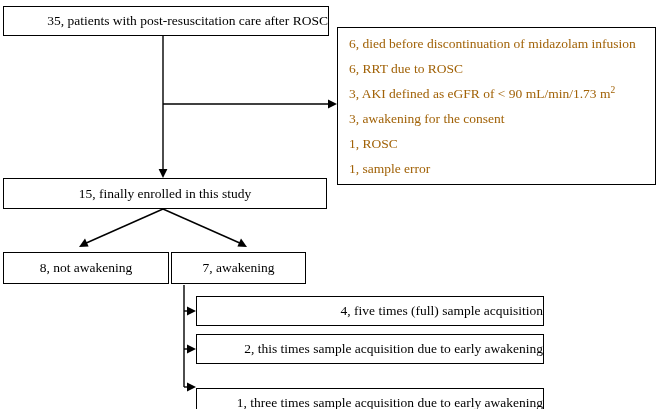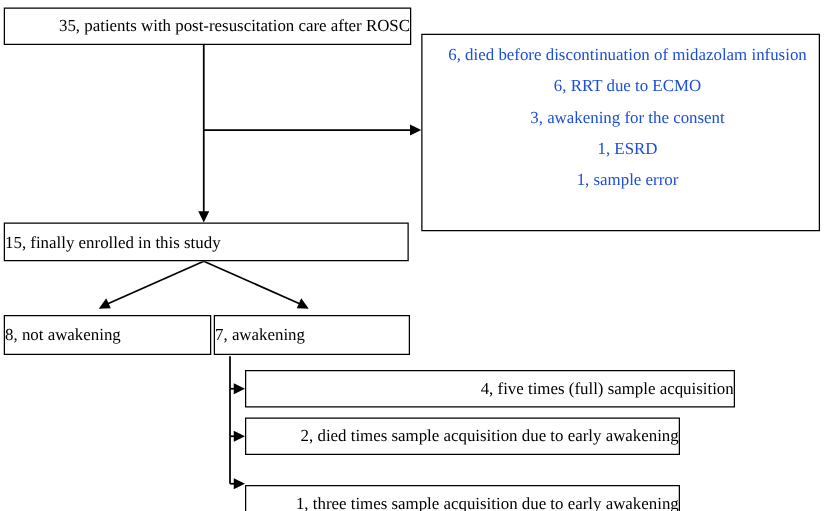--- a/index.html
+++ b/index.html
@@ -26,40 +26,40 @@
     font-size: 13.5px;
     line-height: 1.15;
     color: #000000;
     white-space: nowrap;
   }
   .box.left-text {
     justify-content: flex-end;
     padding-left: 11px;
   }
   .box.center-text {
+    justify-content: center;
   }
 
   
   #box-screened   { left: 3px;   top: 6px;    width: 326px; height: 30px; }
   #box-excluded   { left: 337px; top: 27px;   width: 319px; height: 158px;
                     display: block; padding: 9px 0 0 11px; white-space: normal; }
   #box-enrolled   { left: 3px;   top: 178px;  width: 324px; height: 31px; }
   #box-not-awake  { left: 3px;   top: 252px;  width: 166px; height: 32px; }
-  #box-awake      { left: 171px; top: 252px;  width: 157px; height: 32px; }
-  #box-five       { left: 196px; top: 296px;  width: 392px; height: 30px; }
+  #box-awake      { left: 171px; top: 252px;  width: 135px; height: 32px; }
+  #box-five       { left: 196px; top: 296px;  width: 348px; height: 30px; }
   #box-four       { left: 196px; top: 334px;  width: 348px; height: 30px; }
   #box-three      { left: 196px; top: 388px;  width: 348px; height: 30px; }
 
   .excl-line {
     font-size: 13.5px;
     line-height: 1.0;
     margin-bottom: 11.5px;
     white-space: nowrap;
-    color: #1d4ed8;
-    text-align: center;
+    color: #a16207;
   }
   .excl-line:last-child { margin-bottom: 0; }
   .excl-line sup {
     font-size: 9.5px;
     vertical-align: super;
     line-height: 0;
   }
 
   
   #connectors {
@@ -109,43 +109,44 @@
     <line x1="184" y1="387" x2="190" y2="387"></line>
     <polygon points="196,387 187,382.6 187,391.4"></polygon>
   </svg>
 
   <div class="box left-text" id="box-screened">
     <span>35, patients with post-resuscitation care after ROSC</span>
   </div>
 
   <div class="box" id="box-excluded">
     <div class="excl-line">6, died before discontinuation of midazolam infusion</div>
-    <div class="excl-line">6, RRT due to ECMO</div>
+    <div class="excl-line">6, RRT due to ROSC</div>
+    <div class="excl-line"><span>3, AKI defined as eGFR of &lt; 90 mL/min/1.73 m</span><sup>2</sup></div>
     <div class="excl-line">3, awakening for the consent</div>
-    <div class="excl-line">1, ESRD</div>
+    <div class="excl-line">1, ROSC</div>
     <div class="excl-line">1, sample error</div>
   </div>
 
   <div class="box center-text" id="box-enrolled">
     <span>15, finally enrolled in this study</span>
   </div>
 
   <div class="box center-text" id="box-not-awake">
     <span>8, not awakening</span>
   </div>
 
   <div class="box center-text" id="box-awake">
     <span>7, awakening</span>
   </div>
 
   <div class="box left-text" id="box-five">
     <span>4, five times (full) sample acquisition</span>
   </div>
 
   <div class="box left-text" id="box-four">
-    <span>2, died times sample acquisition due to early awakening</span>
+    <span>2, this times sample acquisition due to early awakening</span>
   </div>
 
   <div class="box left-text" id="box-three">
     <span>1, three times sample acquisition due to early awakening</span>
   </div>
 
 </div>
 
 </body></html>

